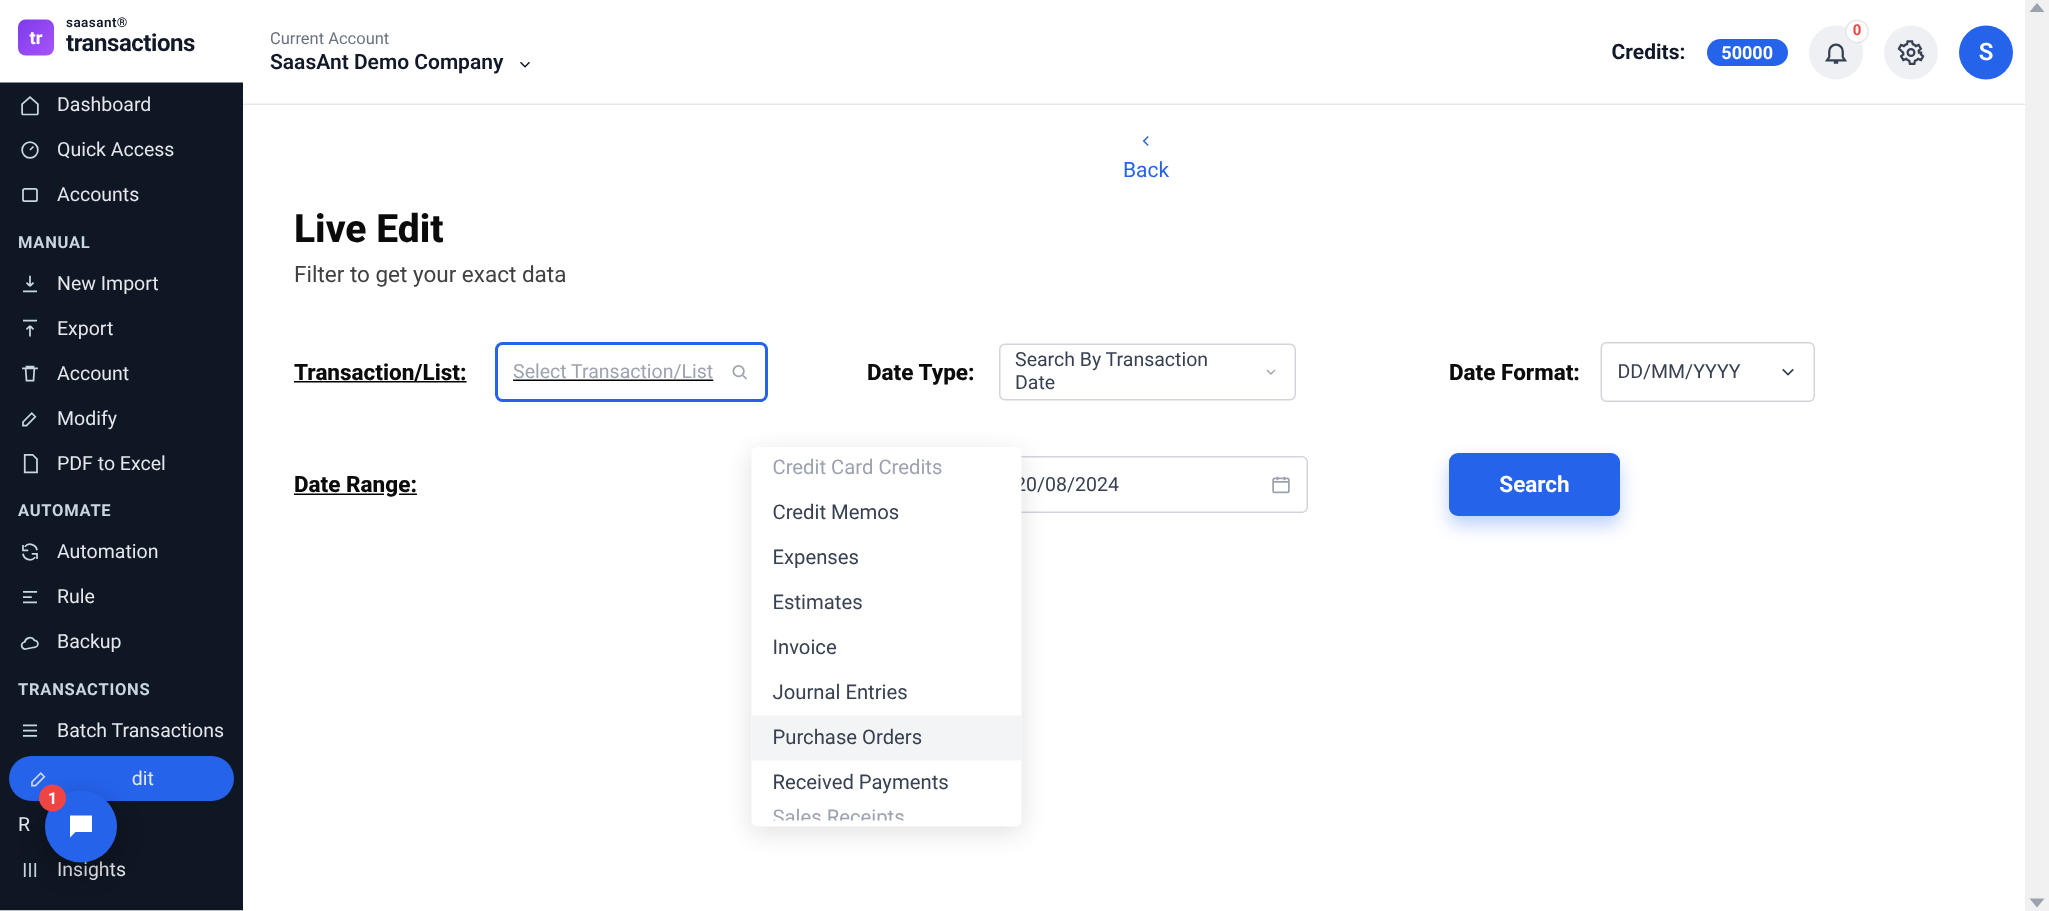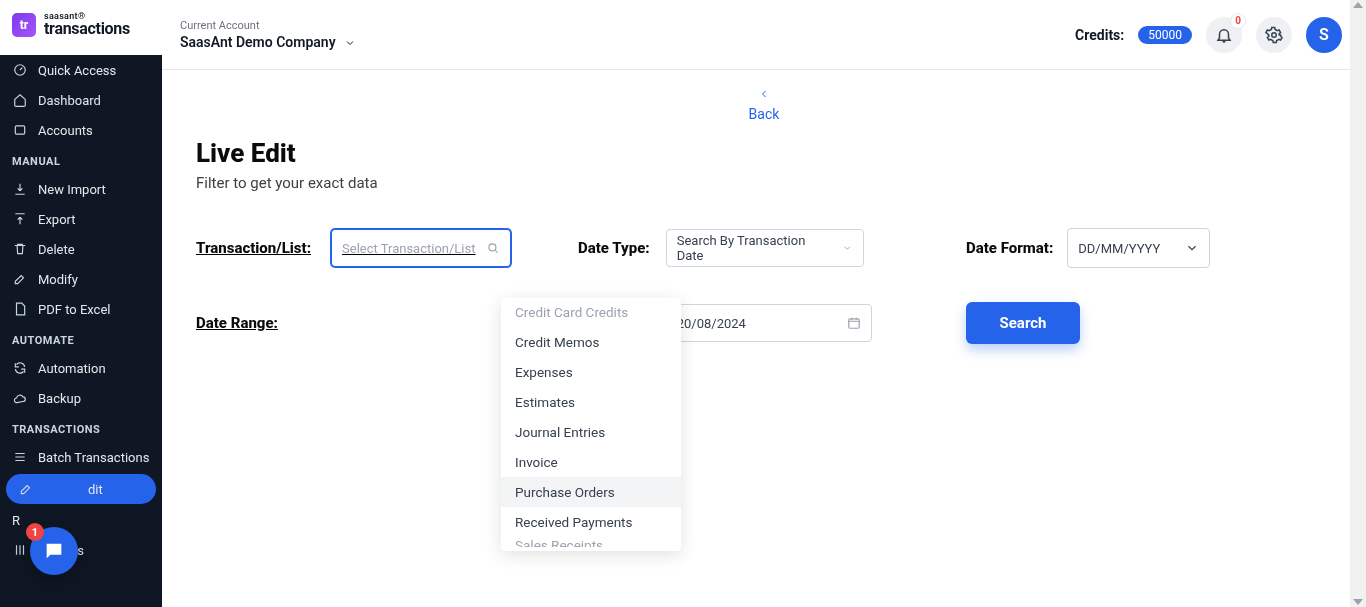--- a/index.html
+++ b/index.html
@@ -21,21 +21,21 @@
   .side-item.active { background: #2563eb; border-radius: 20px; margin: 2px 6px; }
 
   
   .main { flex: 1; display: flex; flex-direction: column; }
   .topbar { height: 70px; border-bottom: 1px solid #e5e7eb; display: flex; align-items: center; justify-content: space-between; padding: 0 24px 0 18px; }
   .acct-block { display: flex; flex-direction: column; gap: 2px; }
   .acct-label { font-size: 11px; color: #6b7280; }
   .acct-row { display: flex; align-items: center; gap: 8px; font-size: 14px; color: #111827; font-weight: 600; }
   .top-right { display: flex; align-items: center; gap: 14px; }
   .credits-label { font-size: 14px; font-weight: 700; color:#111827; }
-  .credits-badge { background: #2563eb; color: #fff; font-size: 12px; font-weight:400; border-radius: 12px; padding: 2px 10px; }
+  .credits-badge { background: #2563eb; color: #fff; font-size: 12px; font-weight:700; border-radius: 12px; padding: 2px 10px; }
   .icon-circle { width: 36px; height: 36px; border-radius: 50%; background: #eef0f3; display:flex; align-items:center; justify-content:center; position:relative; cursor:pointer; color:#374151;}
   .notif-badge { position:absolute; top:-4px; right:-4px; background:#fff; border:1px solid #e5e7eb; color:#ef4444; font-size:10px; font-weight:700; width:16px; height:16px; border-radius:50%; display:flex; align-items:center; justify-content:center;}
   .avatar { width: 36px; height: 36px; border-radius: 50%; background: #2563eb; color: #fff; display:flex; align-items:center; justify-content:center; font-weight:600;}
 
   .content { padding: 18px 34px; position: relative; }
   .back-link { color: #2563eb; font-size: 14px; display:flex; align-items:center; gap:6px; cursor:pointer; margin-bottom: 16px; flex-direction: column;}
   .page-title { font-size: 26px; font-weight: 800; color:#0b0b0c; margin-bottom: 6px; }
   .page-sub { font-size: 15px; color: #404040; margin-bottom: 36px;}
 
   .form-row { display: flex; align-items: center; margin-bottom: 34px; }
@@ -83,37 +83,37 @@
       <div class="brand-logo">tr</div>
       <div class="brand-text">
         <div class="brand-sup">saasant®</div>
         <div class="brand-main">transactions</div>
       </div>
     </div>
 
     <div class="side-item">
       <span class="sicon">
           <svg width="14" height="14" viewBox="0 0 24 24" fill="none" stroke="currentColor" stroke-width="2">
+            <path d="M3 11l9-8 9 8v10a2 2 0 0 1-2 2H5a2 2 0 0 1-2-2z"></path>
+          </svg>
+        </span>
+      <span>Dashboard</span>
+    </div>
+    <div class="side-item">
+      <span class="sicon">
+          <svg width="14" height="14" viewBox="0 0 24 24" fill="none" stroke="currentColor" stroke-width="2">
             <circle cx="12" cy="12" r="9"></circle>
             <path d="M12 12l4-4"></path>
           </svg>
         </span>
       <span>Quick Access</span>
     </div>
     <div class="side-item">
       <span class="sicon">
           <svg width="14" height="14" viewBox="0 0 24 24" fill="none" stroke="currentColor" stroke-width="2">
-            <path d="M3 11l9-8 9 8v10a2 2 0 0 1-2 2H5a2 2 0 0 1-2-2z"></path>
-          </svg>
-        </span>
-      <span>Dashboard</span>
-    </div>
-    <div class="side-item">
-      <span class="sicon">
-          <svg width="14" height="14" viewBox="0 0 24 24" fill="none" stroke="currentColor" stroke-width="2">
             <rect x="4" y="5" width="16" height="14" rx="2"></rect>
           </svg>
         </span>
       <span>Accounts</span>
     </div>
 
     <div class="side-group-title">MANUAL</div>
     <div class="side-item">
       <span class="sicon">
           <svg width="14" height="14" viewBox="0 0 24 24" fill="none" stroke="currentColor" stroke-width="2">
@@ -129,21 +129,21 @@
           </svg>
         </span>
       <span>Export</span>
     </div>
     <div class="side-item">
       <span class="sicon">
           <svg width="14" height="14" viewBox="0 0 24 24" fill="none" stroke="currentColor" stroke-width="2">
             <path d="M3 6h18M8 6V4h8v2m-9 0l1 14h8l1-14"></path>
           </svg>
         </span>
-      <span>Delete</span>
+      <span>Account</span>
     </div>
     <div class="side-item">
       <span class="sicon">
           <svg width="14" height="14" viewBox="0 0 24 24" fill="none" stroke="currentColor" stroke-width="2">
             <path d="M4 20h4l10-10-4-4L4 16v4z"></path>
           </svg>
         </span>
       <span>Modify</span>
     </div>
     <div class="side-item">
@@ -156,20 +156,28 @@
     </div>
 
     <div class="side-group-title">AUTOMATE</div>
     <div class="side-item">
       <span class="sicon">
           <svg width="14" height="14" viewBox="0 0 24 24" fill="none" stroke="currentColor" stroke-width="2">
             <path d="M4 4v6h6M20 20v-6h-6M20 10A8 8 0 0 0 6 6M4 14a8 8 0 0 0 14 4"></path>
           </svg>
         </span>
       <span>Automation</span>
+    </div>
+    <div class="side-item">
+      <span class="sicon">
+          <svg width="14" height="14" viewBox="0 0 24 24" fill="none" stroke="currentColor" stroke-width="2">
+            <path d="M4 6h16M4 12h10M4 18h16"></path>
+          </svg>
+        </span>
+      <span>Rule</span>
     </div>
     <div class="side-item">
       <span class="sicon">
           <svg width="14" height="14" viewBox="0 0 24 24" fill="none" stroke="currentColor" stroke-width="2">
             <path d="M17 18a4 4 0 1 0 0-8 6 6 0 0 0-11 2 4 4 0 0 0 1 8z"></path>
           </svg>
         </span>
       <span>Backup</span>
     </div>
 
@@ -294,22 +302,22 @@
         <div class="form-group g3">
           <button class="search-btn">Search</button>
         </div>
       </div>
 
       <div class="dropdown" id="dd">
           <div class="dd-item clip-top">Credit Card Credits</div>
           <div class="dd-item">Credit Memos</div>
           <div class="dd-item">Expenses</div>
           <div class="dd-item">Estimates</div>
+          <div class="dd-item">Invoice</div>
           <div class="dd-item">Journal Entries</div>
-          <div class="dd-item">Invoice</div>
           <div class="dd-item hover">Purchase Orders</div>
           <div class="dd-item">Received Payments</div>
           <div class="dd-item clip-bot">Sales Receipts</div>
         </div>
     </div>
   </section>
 </div>
 
 <div class="chat-fab">
   <svg width="22" height="22" viewBox="0 0 24 24" fill="#fff">

